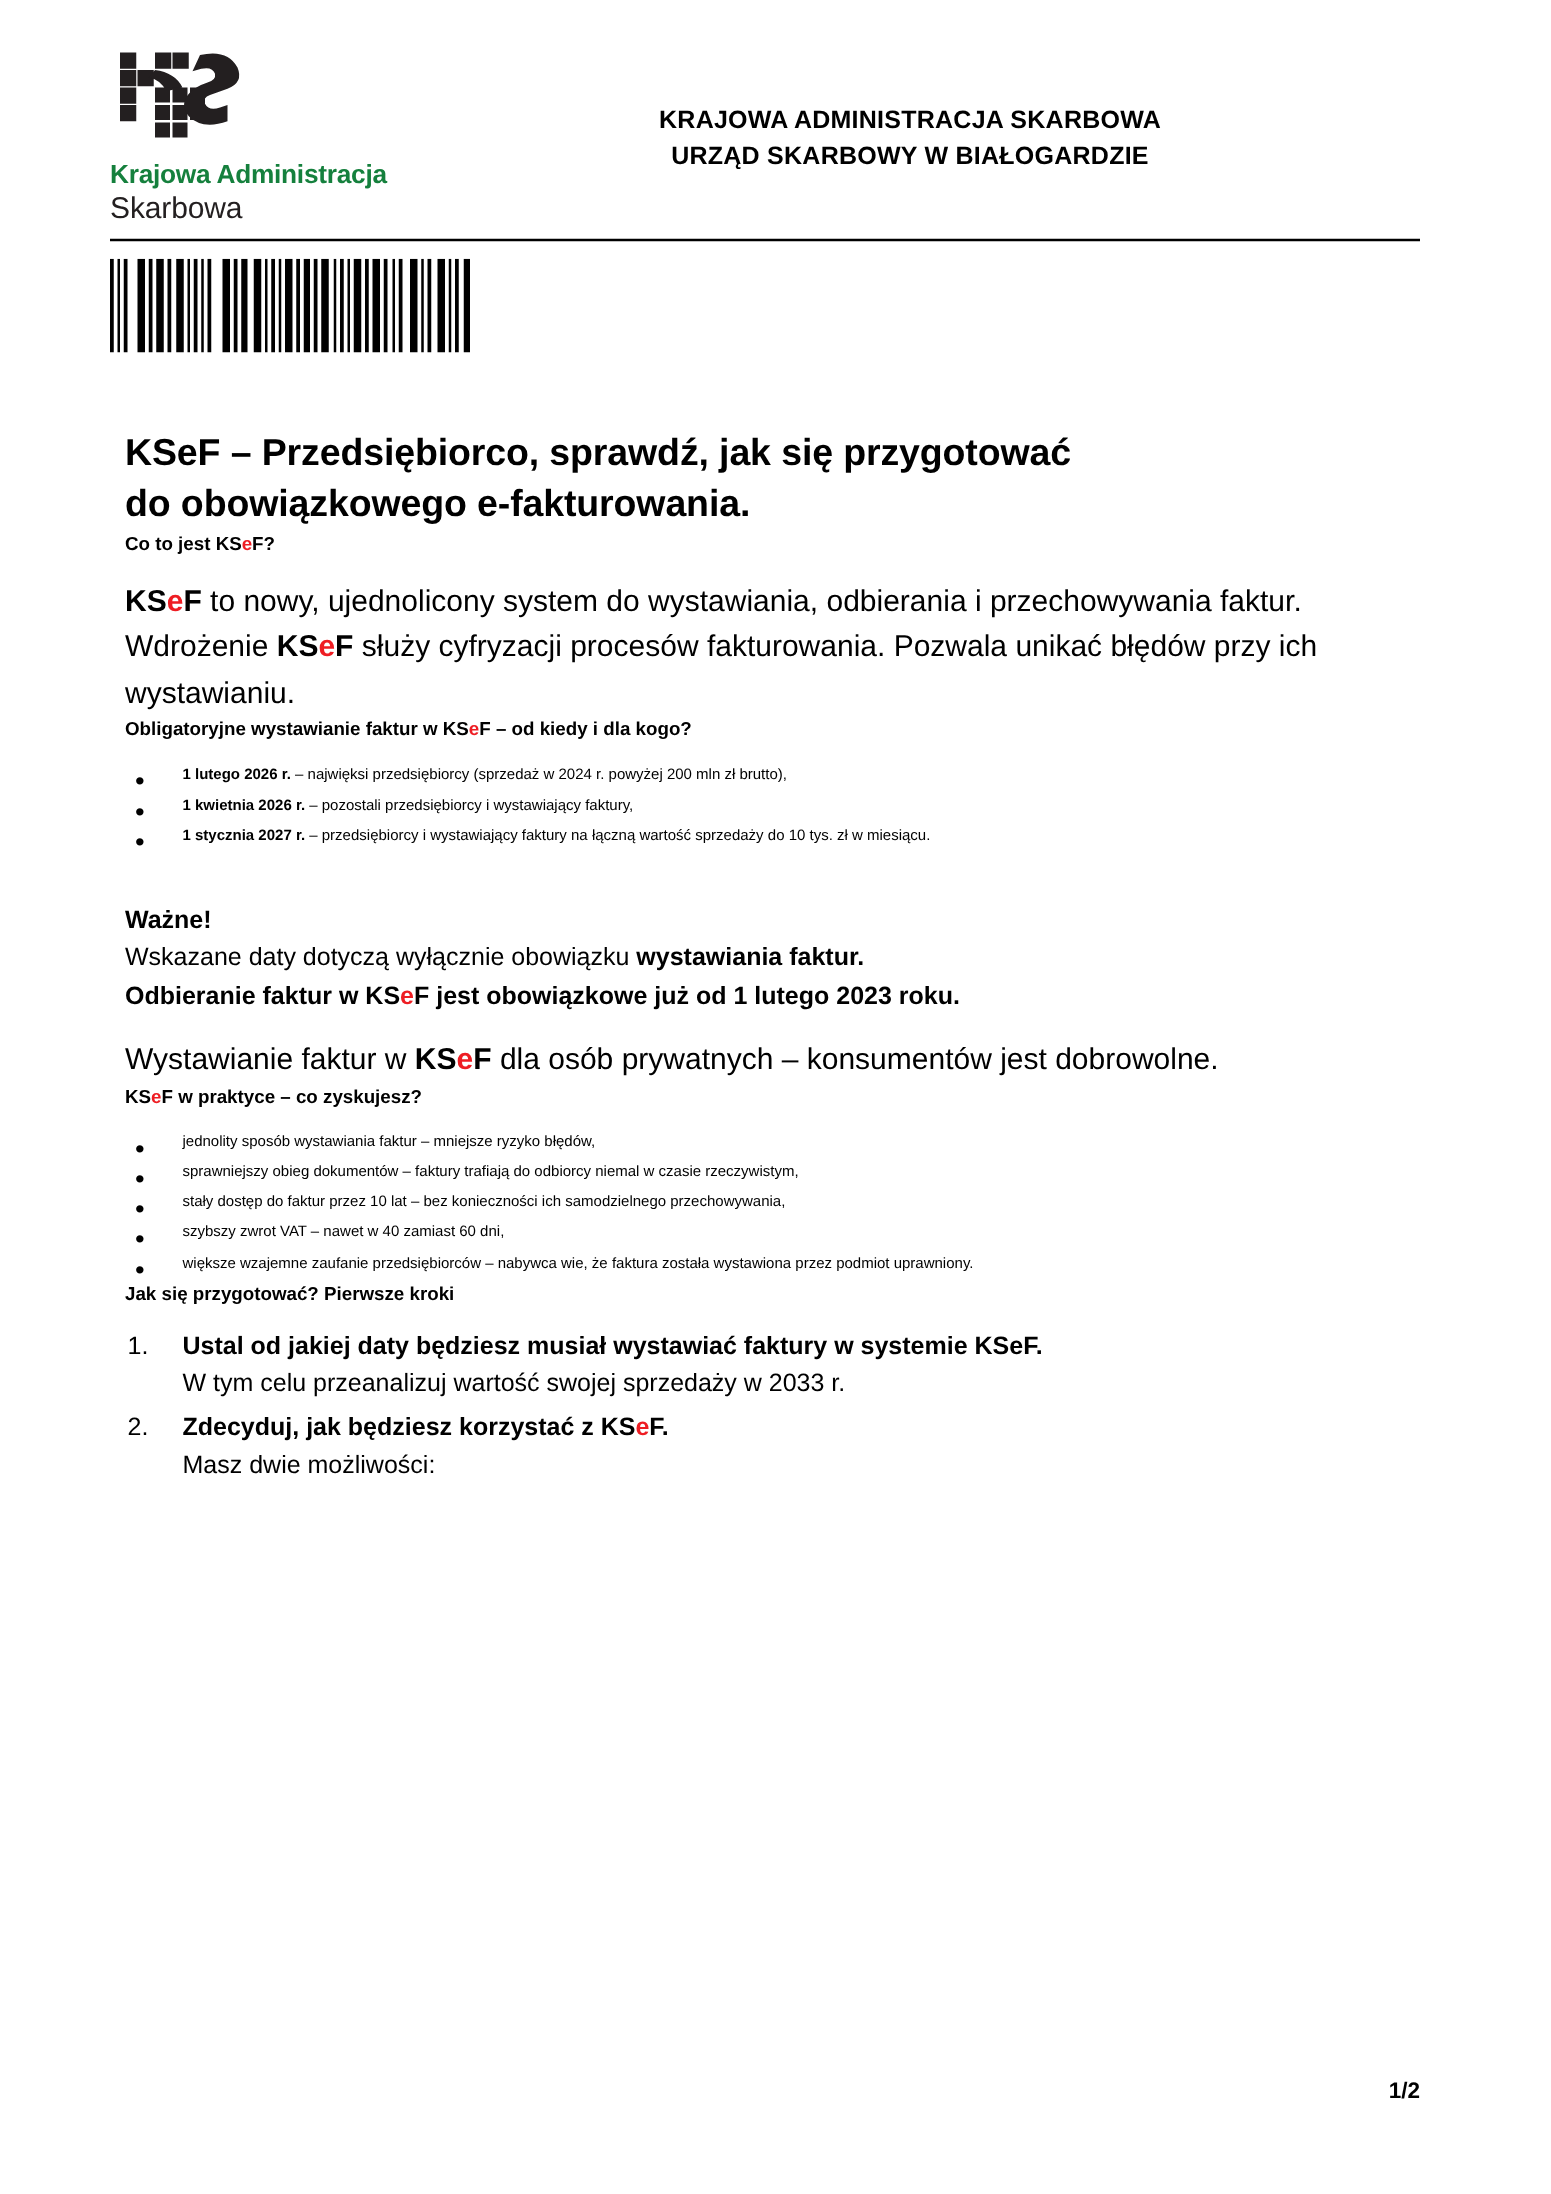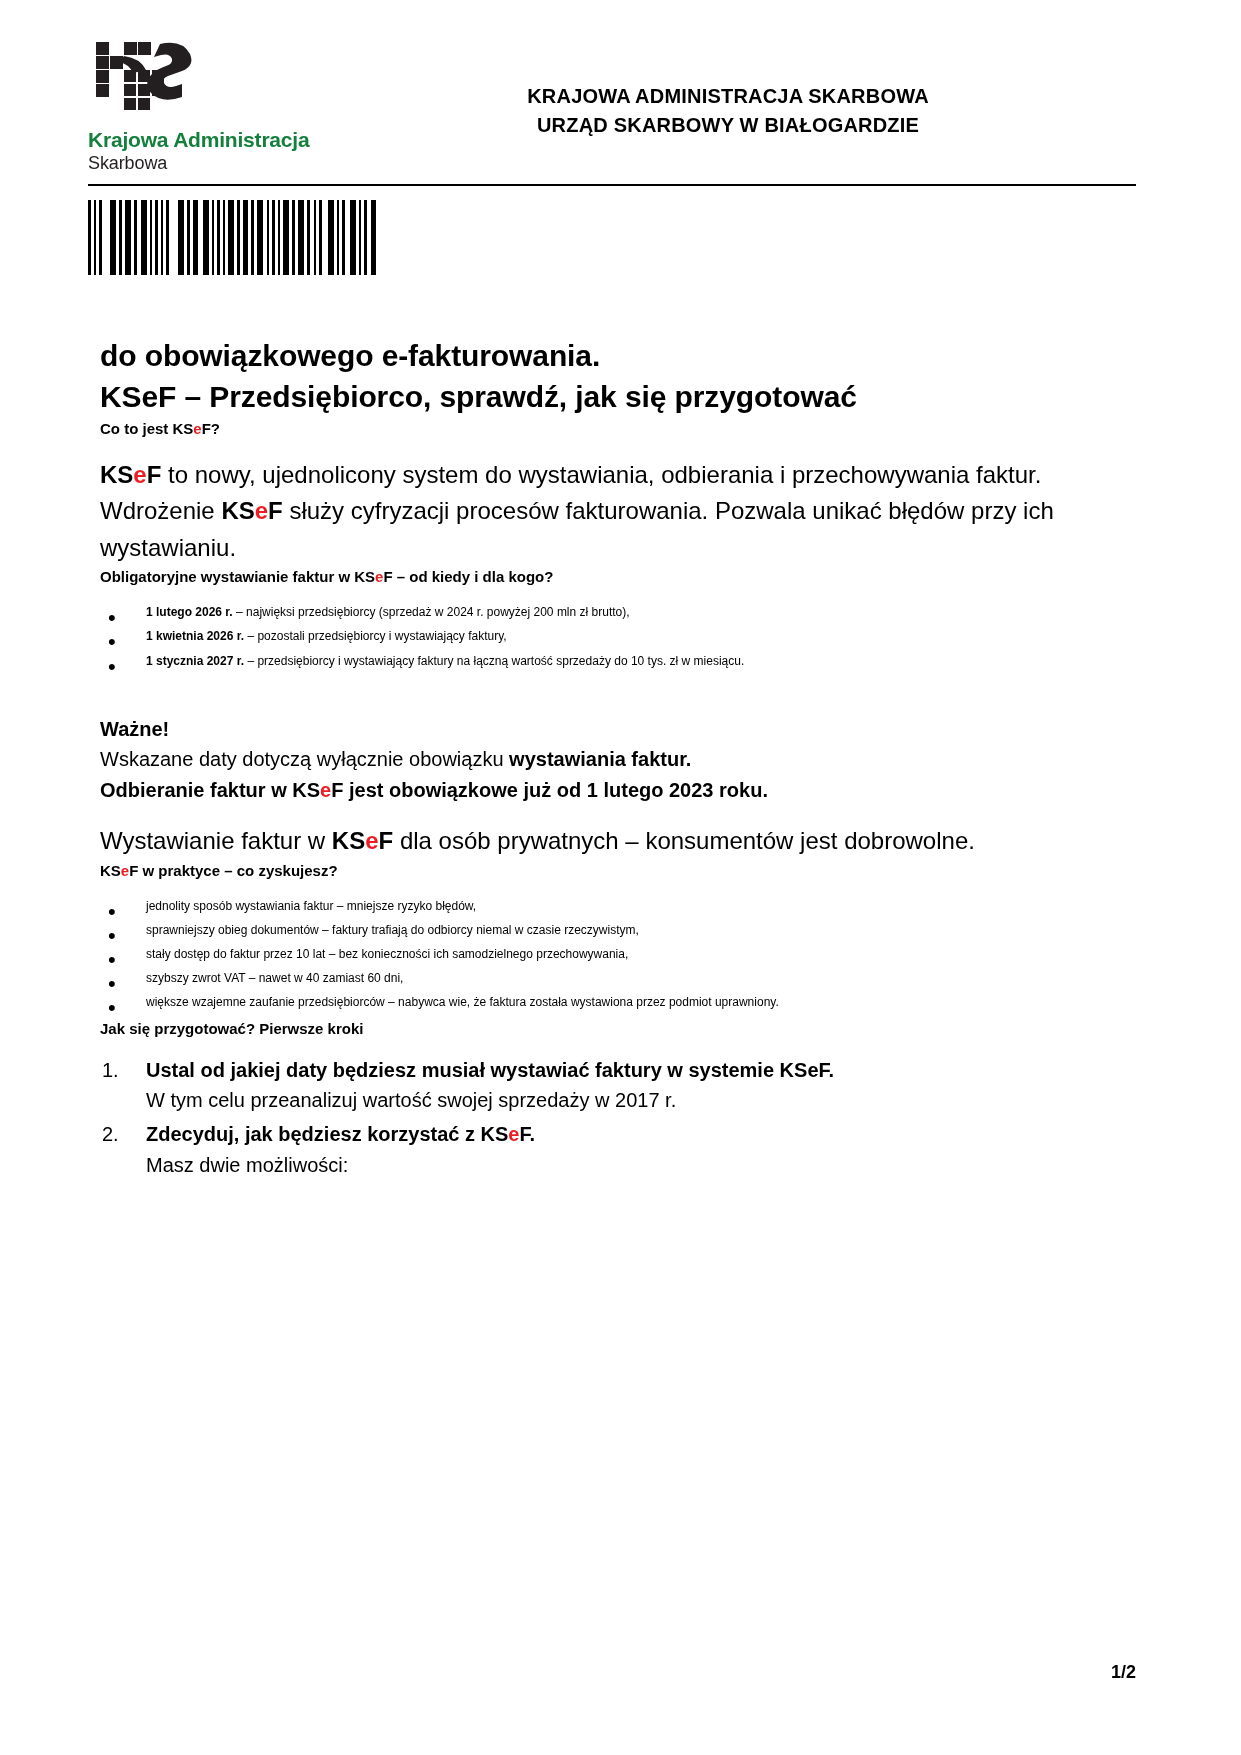--- a/index.html
+++ b/index.html
@@ -43,21 +43,21 @@
     line-height: 1.18;
   }
   .logo-text .l1 {
     font-size: 21px;
     font-weight: 700;
     letter-spacing: -0.2px;
     color: #15803d;
     display: block;
   }
   .logo-text .l2 {
-    font-size: 18px;
+    font-size: 24px;
     font-weight: 400;
     letter-spacing: -0.1px;
     color: #231f20;
     display: block;
   }
   .office-block {
     flex: 1 1 auto;
     text-align: center;
     padding-top: 44px;
   }
@@ -246,22 +246,22 @@
       <rect x="262" y="0" width="6" height="75"></rect>
       <rect x="271" y="0" width="2" height="75"></rect>
       <rect x="276" y="0" width="3" height="75"></rect>
       <rect x="283" y="0" width="5" height="75"></rect>
     </g>
   </svg>
 
   <div class="content">
 
     <div class="doc-title">
+      <div>KSeF – Przedsiębiorco, sprawdź, jak się przygotować</div>
       <div>do obowiązkowego e-fakturowania.</div>
-      <div>KSeF – Przedsiębiorco, sprawdź, jak się przygotować</div>
     </div>
 
     <h2 class="section sec-gap-lg"><span>Co to  jest KS</span><span class="red">e</span><span>F?</span></h2>
 
     <p class="body"><span class="b">KS</span><span class="b red">e</span><span class="b">F</span><span> to nowy, ujednolicony system do wystawiania, odbierania i przechowywania faktur. Wdrożenie</span>
       <span class="b">KS</span><span class="b red">e</span><span class="b">F</span><span> służy cyfryzacji procesów fakturowania. Pozwala unikać błędów przy ich wystawianiu.</span></p>
 
     <h2 class="section sec-gap-md"><span>Obligatoryjne wystawianie faktur w KS</span><span class="red">e</span><span>F – od kiedy i dla kogo?</span></h2>
 
     <ul class="bullets">
@@ -287,21 +287,21 @@
       <li>szybszy zwrot VAT – nawet w 40 zamiast 60 dni,</li>
       <li>większe wzajemne zaufanie przedsiębiorców – nabywca wie, że faktura została wystawiona przez podmiot uprawniony.</li>
     </ul>
 
     <h2 class="section sec-gap-md">Jak się przygotować? Pierwsze kroki</h2>
 
     <ol class="steps">
       <li>
         <span class="num">1.</span>
         <span class="b">Ustal od jakiej daty będziesz musiał wystawiać faktury w systemie KSeF.</span>
-        <span class="sub-line">W tym celu przeanalizuj wartość swojej sprzedaży w 2017 r.</span>
+        <span class="sub-line">W tym celu przeanalizuj wartość swojej sprzedaży w 2033 r.</span>
       </li>
       <li>
         <span class="num">2.</span>
         <span class="b"><span>Zdecyduj, jak będziesz korzystać z KS</span><span class="red">e</span><span>F.</span></span>
         <span class="sub-line">Masz dwie możliwości:</span>
       </li>
     </ol>
 
   </div>
 

